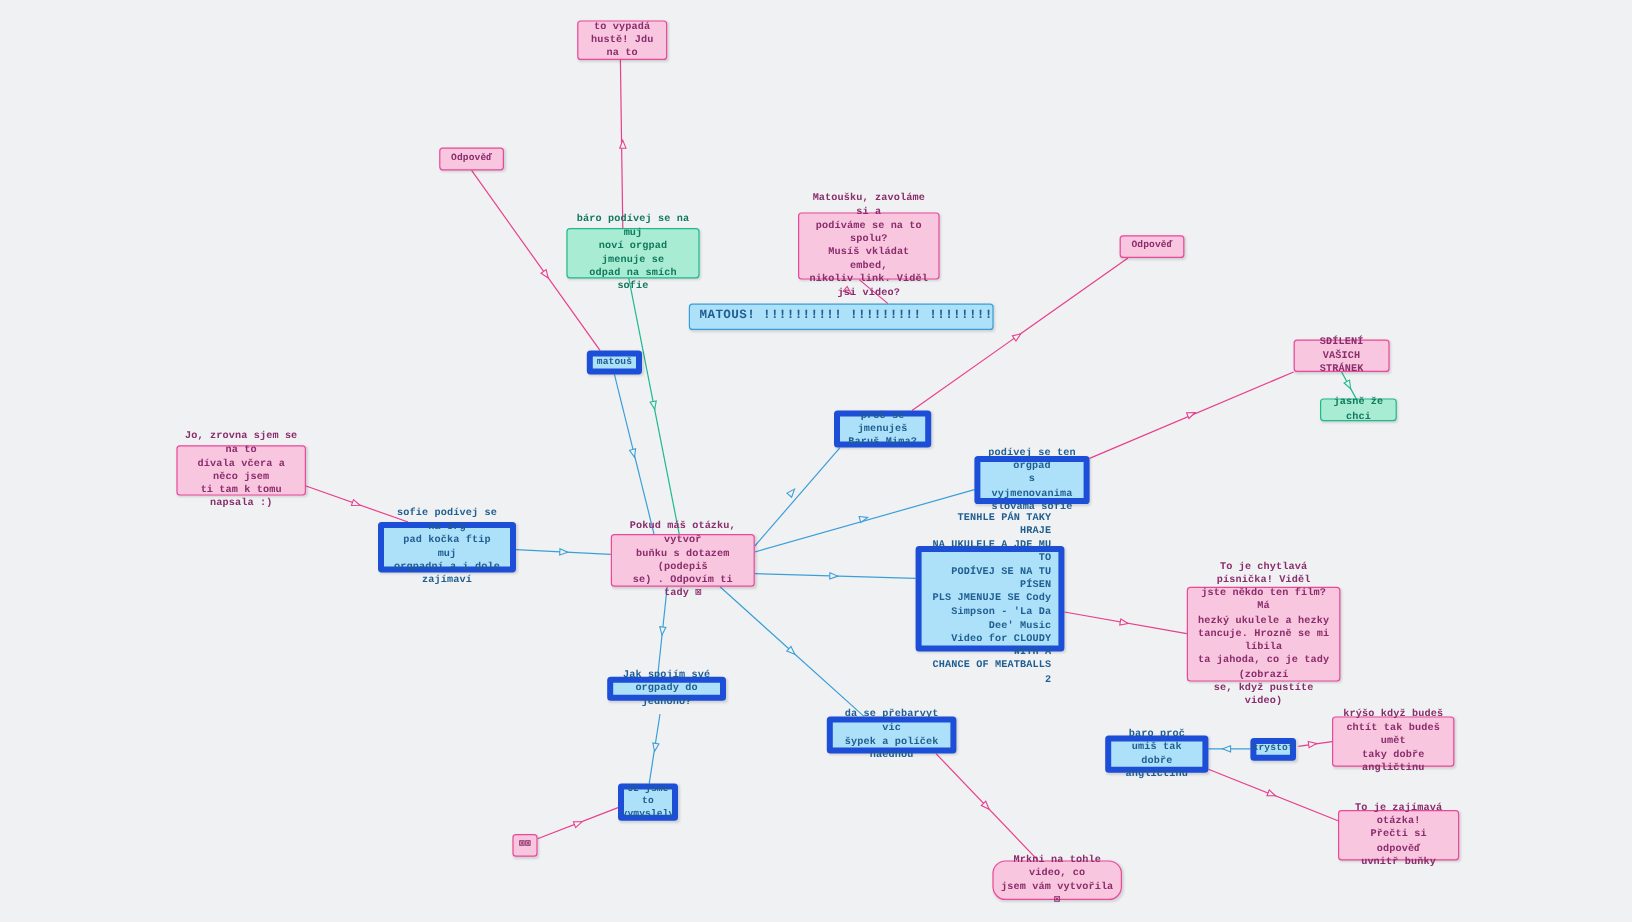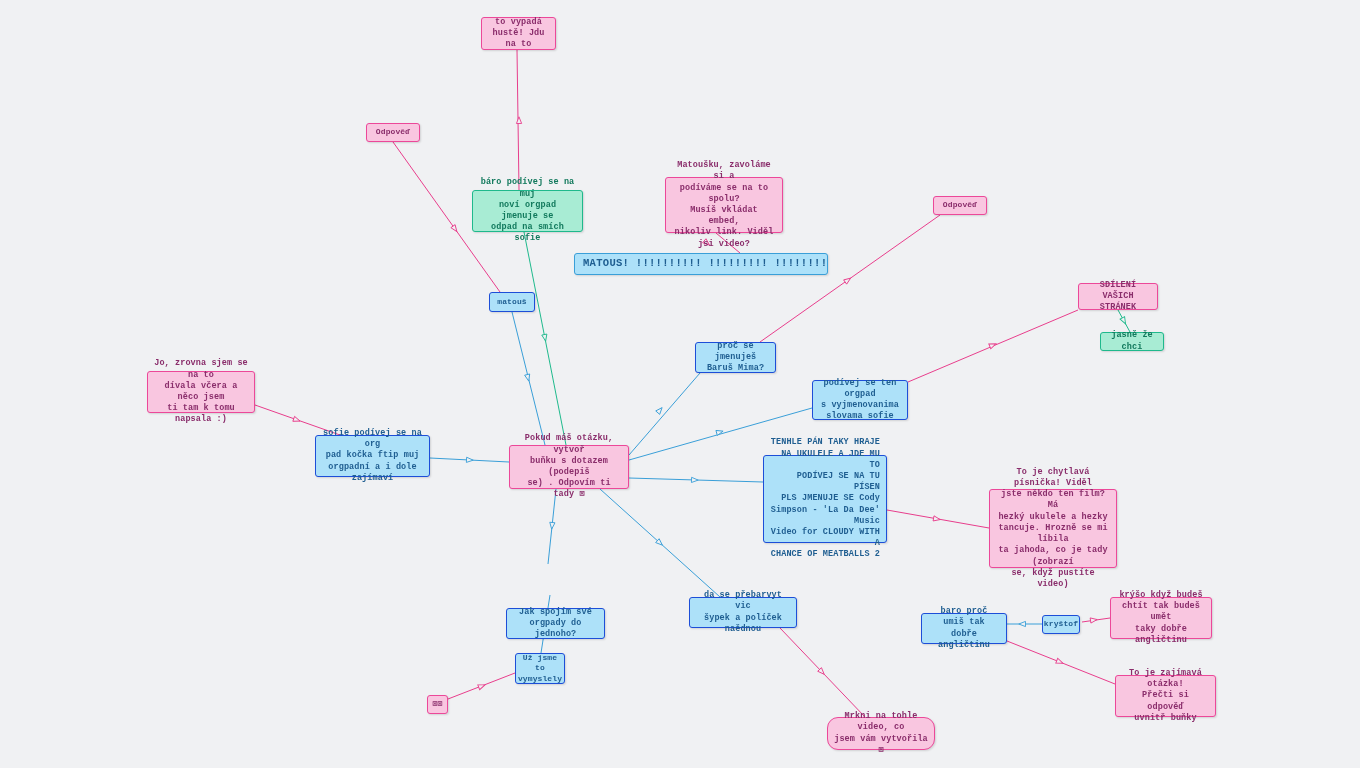--- a/index.html
+++ b/index.html
@@ -42,21 +42,21 @@
     white-space: pre-line;
     font-family: Liberation Mono, monospace;
   }
   .node.pink {
     background: #f9c6e0;
     border: 1px solid #ec4899;
     color: #8a2d6b;
   }
   .node.blue {
     background: #ade1f9;
-    border: 1px solid #1d4ed8;
+    border: 5px solid #1d4ed8;
     color: #1f5e91;
   }
   .node.green {
     background: #a8ecd4;
     border: 1px solid #1fb98c;
     color: #11795c;
   }
   .node.banner {
     background: #ade1f9;
     border: 1px solid #3a9fd8;
@@ -162,21 +162,21 @@
 PLS JMENUJE SE Cody
 Simpson - 'La Da Dee' Music
 Video for CLOUDY WITH A
 CHANCE OF MEATBALLS 2</span></div>
       <div class="node pink" style="left: 989px; top: 489px; width: 128px; height: 79px;"><span>To je chytlavá písnička! Viděl
 jste někdo ten film? Má
 hezký ukulele a hezky
 tancuje. Hrozně se mi líbila
 ta jahoda, co je tady (zobrazí
 se, když pustíte video)</span></div>
-      <div class="node blue" style="left: 506px; top: 564px; width: 99px; height: 31px; margin-top: 44px;"><span>Jak spojím své
+      <div class="node blue" style="left: 506px; top: 564px; width: 99px; height: 20px;"><span>Jak spojím své
 orgpady do jednoho?</span></div>
       <div class="node blue" style="left: 689px; top: 597px; width: 108px; height: 31px;"><span>da se přebarvyt vic
 šypek a políček naědnou</span></div>
       <div class="node blue" style="left: 921px; top: 613px; width: 86px; height: 31px;"><span>baro proč umiš tak
 dobře angličtinu</span></div>
       <div class="node blue tiny" style="left: 1042px; top: 615px; width: 38px; height: 19px;"><span>kryštof</span></div>
       <div class="node pink" style="left: 1110px; top: 597px; width: 102px; height: 42px;"><span>krýšo když budeš
 chtít tak budeš umět
 taky dobře angličtinu</span></div>
       <div class="node blue tiny" style="left: 515px; top: 653px; width: 50px; height: 31px;"><span>Už jsme to

